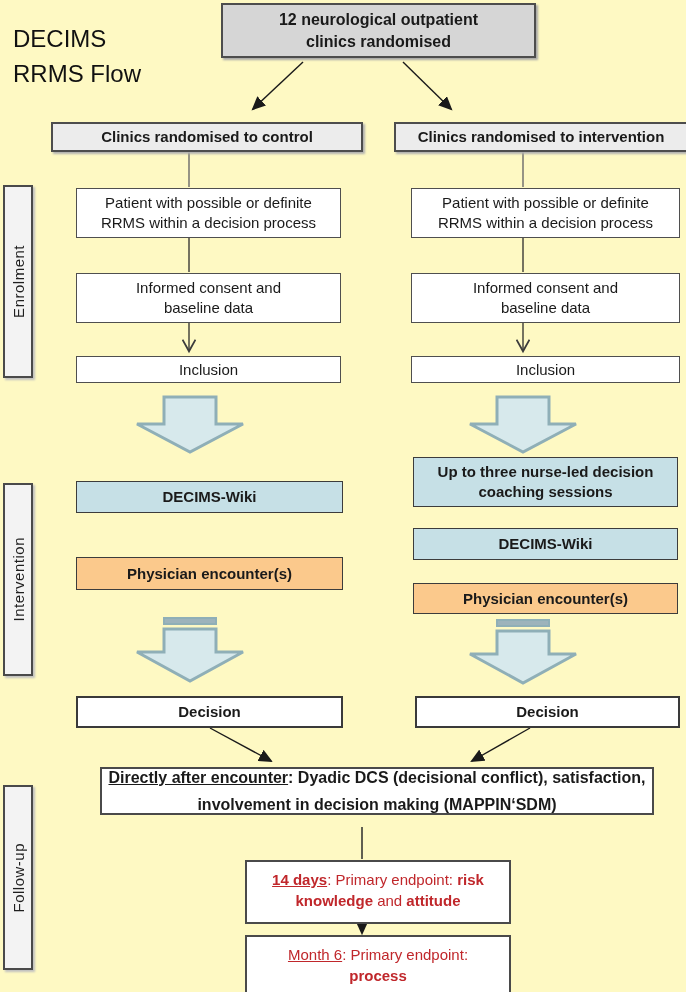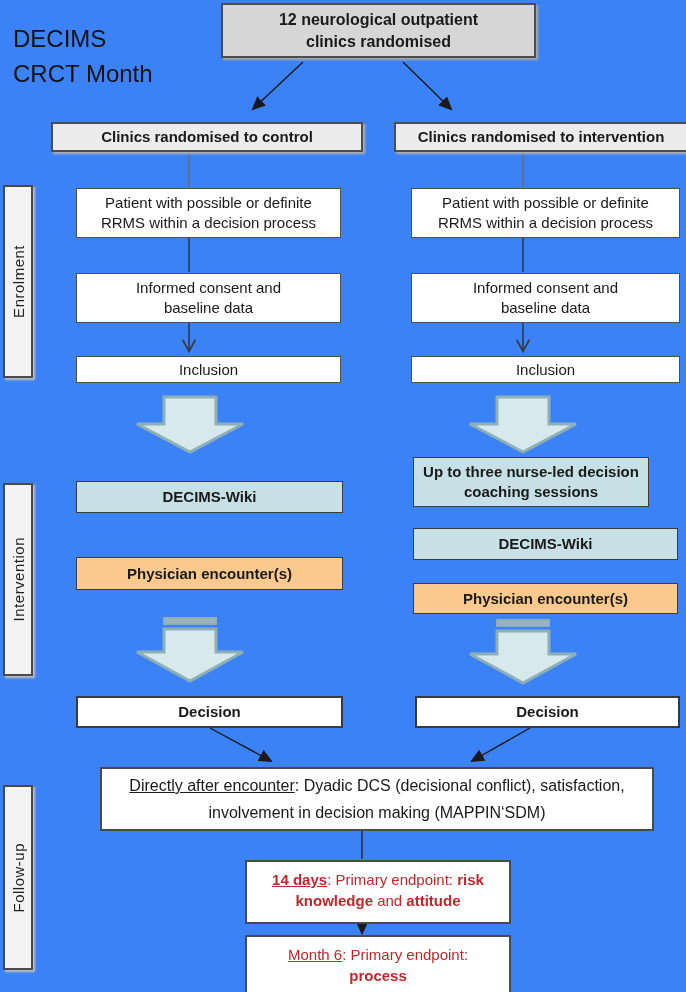--- a/index.html
+++ b/index.html
@@ -1,16 +1,16 @@
 <!DOCTYPE html>
 <html><head>
 <meta charset="utf-8">
 <style>
   html,body{margin:0;padding:0;background:#ffffff;}
-  .canvas{position:relative;width:686px;height:992px;background:#3b82f6;
+  .canvas{position:relative;width:686px;height:992px;background:#fef9c3;
           font-family:"Liberation Sans", sans-serif;color:#1a1a1a;overflow:hidden;}
   .overlay{position:absolute;left:0;top:0;width:686px;height:992px;z-index:0;}
   .box{position:absolute;box-sizing:border-box;display:flex;align-items:center;justify-content:center;
        text-align:center;background:#ffffff;border:1.5px solid #4f4f4f;font-size:15px;line-height:1.32;
        z-index:1;padding:2px 6px;margin-left:18px;}
   .pre{white-space:pre-line;}
   .bold{font-weight:bold;}
   .gray-strong{background:#d6d6d6;border:2px solid #4d4d4d;box-shadow:2px 2px 2px #a8a8a8;font-weight:bold;font-size:16px;}
   .gray-light{background:#ececec;border:2px solid #4d4d4d;box-shadow:2px 2px 2px #b0b0b0;font-weight:bold;}
   .blue{background:#c6e0e6;border:1.5px solid #3c3c3c;font-weight:bold;}
@@ -80,21 +80,21 @@
     </g>
 
     <g stroke="#2b2b2b" stroke-width="1.5">
       <line x1="362" y1="827" x2="362" y2="859"></line>
       <line x1="362" y1="911" x2="362" y2="933" marker-end="url(#af)"></line>
     </g>
   </svg>
 
   <div class="page-title">
     <div>DECIMS</div>
-    <div>CRCT Month</div>
+    <div>RRMS Flow</div>
   </div>
 
   <div class="box gray-strong pre" style="left:203px;top:3px;width:315px;height:55px;">12 neurological outpatient
 clinics randomised</div>
 
   <div class="box gray-light" style="left:33px;top:122px;width:312px;height:30px;">Clinics randomised to control</div>
   <div class="box gray-light" style="left:376px;top:122px;width:294px;height:30px;">Clinics randomised to intervention</div>
 
   <div class="band" style="left:3px;top:185px;width:30px;height:193px;">
     <span>Enrolment</span>
@@ -111,26 +111,26 @@
 baseline data</div>
   <div class="box" style="left:58px;top:356px;width:265px;height:27px;">Inclusion</div>
   <div class="box blue" style="left:58px;top:481px;width:267px;height:32px;">DECIMS-Wiki</div>
   <div class="box orange" style="left:58px;top:557px;width:267px;height:33px;">Physician encounter(s)</div>
   <div class="box bold outline-strong" style="left:58px;top:696px;width:267px;height:32px;">Decision</div>
 
   <div class="box" style="left:393px;top:188px;width:269px;height:50px;">Patient with possible or definite RRMS within a decision process</div>
   <div class="box pre" style="left:393px;top:273px;width:269px;height:50px;">Informed consent and
 baseline data</div>
   <div class="box" style="left:393px;top:356px;width:269px;height:27px;">Inclusion</div>
-  <div class="box blue" style="left:395px;top:457px;width:236px;height:50px;">Up to three nurse-led decision coaching sessions</div>
+  <div class="box blue" style="left:395px;top:457px;width:265px;height:50px;">Up to three nurse-led decision coaching sessions</div>
   <div class="box blue" style="left:395px;top:528px;width:265px;height:32px;">DECIMS-Wiki</div>
   <div class="box orange" style="left:395px;top:583px;width:265px;height:31px;">Physician encounter(s)</div>
   <div class="box bold outline-strong" style="left:397px;top:696px;width:265px;height:32px;">Decision</div>
 
-  <div class="box after-box" style="left:82px;top:767px;width:554px;height:64px;">
+  <div class="box after-box" style="left:82px;top:767px;width:554px;height:48px;font-weight:bold;">
     <span>
       <span class="u">Directly after encounter</span><span>: Dyadic DCS (decisional conflict), satisfaction, involvement in decision making (MAPPIN‘SDM)</span>
     </span>
   </div>
 
   <div class="box red bold" style="left:227px;top:860px;width:266px;height:64px;">
     <span class="u">14 days</span><span style="font-weight:normal;">: Primary endpoint: </span><b>risk knowledge</b><span style="font-weight:normal;"> and </span><b>attitude</b>
   </div>
 
   <div class="box red" style="left:227px;top:935px;width:266px;height:59px;">

